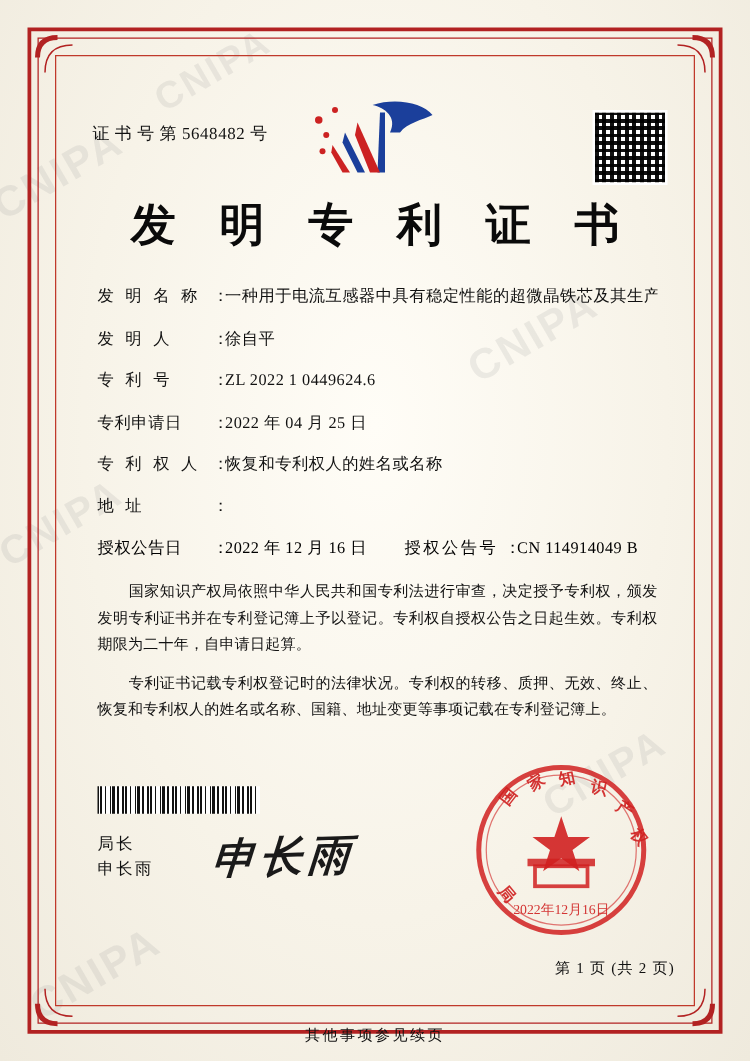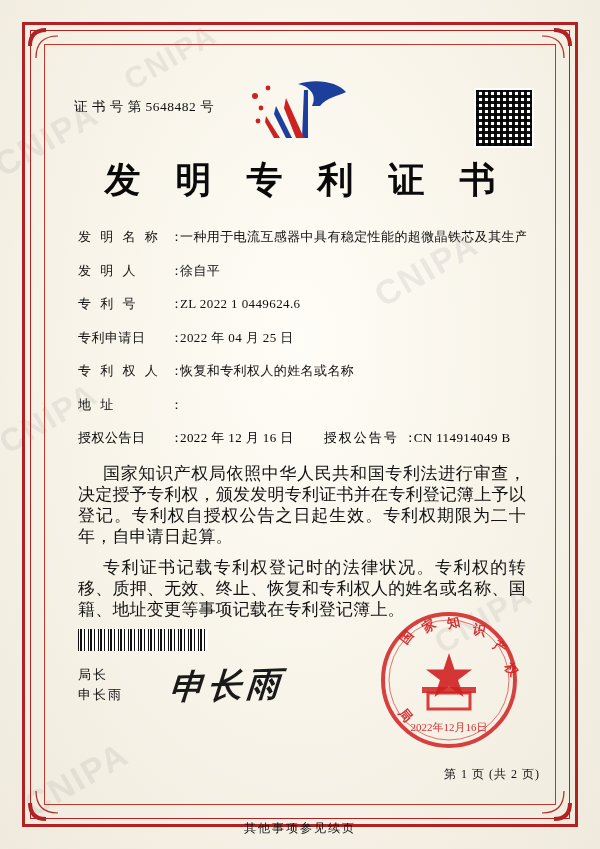--- a/index.html
+++ b/index.html
@@ -108,21 +108,21 @@
     letter-spacing:.4px;
     white-space:nowrap;
     overflow:hidden;
   }
   .row-split{display:flex;align-items:baseline;font-size:13px;margin-bottom:15.5px;}
   .half{display:flex;align-items:center;}
   .half .lbl{width:92px;flex:0 0 92px;}
   .half2{margin-left:30px;}
   .half2 .lbl{width:80px;flex:0 0 80px;letter-spacing:2px;}
   .para{
-    font-size:17px;
+    font-size:12px;
     line-height:21px;
     color:#111;
     text-align:justify;
     text-indent:25px;
     margin-top:10px;
     letter-spacing:.2px;
   }
   .barcode{
     position:absolute;left:18px;bottom:140px;
     width:130px;height:22px;

